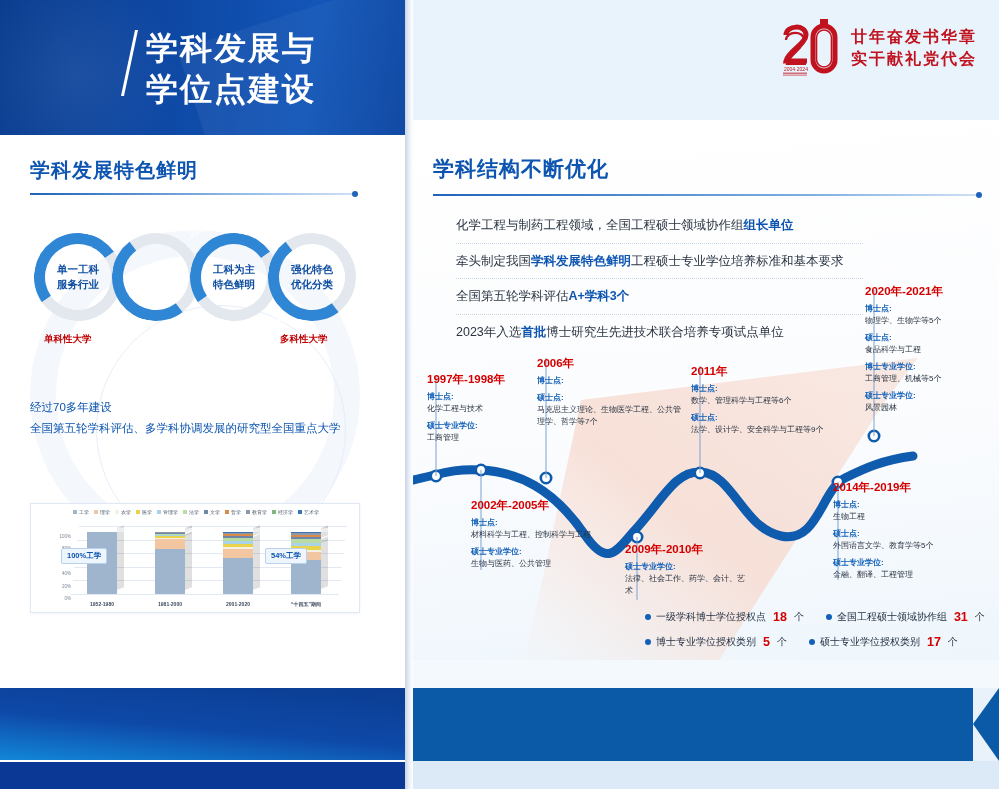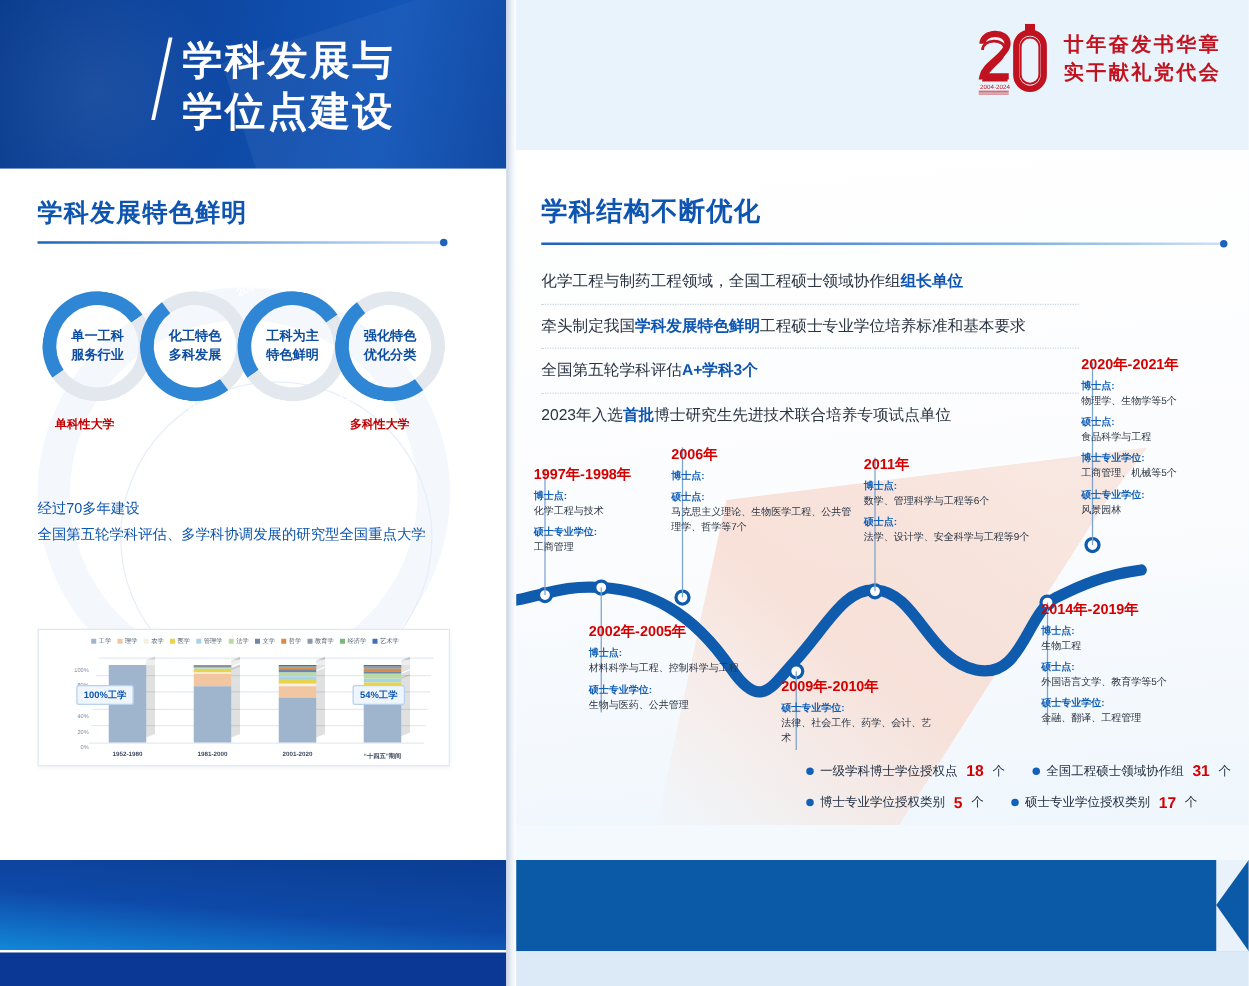--- a/index.html
+++ b/index.html
@@ -109,21 +109,21 @@
   .logo-text { display:flex; flex-direction:column; gap:4px; }
   .logo-text div { font-size:16px; font-weight:bold; color:#c1121f; letter-spacing:2px; line-height:1.15; }
 
   .r-title { position:absolute; left:20px; top:155px; font-size:21px; font-weight:bold; color:#0d55b0; letter-spacing:1px; }
   .r-rule { position:absolute; left:20px; top:194px; width:546px; height:2px;
     background:linear-gradient(90deg,#1f63bb,#7fb0e2 70%,#cfe0f5); }
   .r-rule .dot { position:absolute; right:-3px; top:-2px; width:6px; height:6px; border-radius:50%; background:#1f63bb; }
 
   .bullets { position:absolute; left:20px; top:208px; width:430px; }
   .bl { font-size:12.5px; color:#2a3442; padding:9px 0 8px 0;
-    border-bottom:1px dotted #c9d7e6; line-height:1.4; }
+    border-bottom:1px dotted #c9d7e6; line-height:1.4;margin-left:23px; }
   .bl:last-child { border-bottom:none; }
   .bl em { font-style:normal; font-weight:bold; color:#0d55b0; }
 
   
   .tl { position:absolute; left:0; top:280px; width:586px; height:390px; }
   .tl svg { position:absolute; left:0; top:0; }
   .ann { position:absolute; width:122px; }
   .ann .yr { font-size:11.5px; font-weight:bold; color:#d40000; letter-spacing:0; margin-bottom:4px; white-space:nowrap; }
   .ann .grp { margin-bottom:5px; }
   .ann .k { font-size:8px; font-weight:bold; color:#1260b8; line-height:1.5; }
@@ -175,24 +175,20 @@
             <span>单一工科</span>
             <span>服务行业</span>
           </div>
           <div class="circ-lab" style="left:-2px; top:-12px; transform:rotate(-24deg); color:#ffffff; font-size:9px; text-shadow:none;">1952-1980</div>
         </div>
         <div class="circ-lab red" style="left:26px; top:118px;">单科性大学</div>
 
         <div class="circ" style="left:94px; top:18px;">
           <div class="arc" style="border-color:#e3e8ee #e3e8ee transparent transparent; transform:rotate(8deg);"></div>
           <div class="arc" style="border-color:transparent transparent #2f86d4 #2f86d4; transform:rotate(8deg);"></div>
-          <div class="txt">
-            <span>化工特色</span>
-            <span>多科发展</span>
-          </div>
           <div class="circ-lab" style="left:2px; top:82px; transform:rotate(18deg); color:#ffffff; font-size:9px;">1981-2000</div>
         </div>
 
         <div class="circ" style="left:172px; top:18px;">
           <div class="arc" style="border-color:#2f86d4 transparent transparent #2f86d4; transform:rotate(10deg);"></div>
           <div class="arc" style="border-color:transparent #e3e8ee #e3e8ee transparent; transform:rotate(10deg);"></div>
           <div class="txt">
             <span>工科为主</span>
             <span>特色鲜明</span>
           </div>
@@ -385,21 +381,21 @@
               <div class="seg" style="height: 8.06px; background: rgb(242, 198, 160);">
                 <span class="side" style="background: rgba(0, 0, 0, 0.12);"></span>
               </div>
               <div class="seg" style="height: 33.48px; background: rgb(159, 180, 205);">
                 <span class="side" style="background: rgba(0, 0, 0, 0.12);"></span>
               </div>
               <span class="top" style="background: rgba(255, 255, 255, 0.45);"></span>
             </div>
             <span class="xlab" style="left: 265px; top: 79px;">“十四五”期间</span>
             <div class="callout" style="left: 20px; top: 26px;">100%工学</div>
-            <div class="callout" style="left: 224px; top: 26px; margin-left: 17px;">54%工学</div>
+            <div class="callout" style="left: 224px; top: 26px;">54%工学</div>
           </div>
       </div>
     </div>
 
     <div class="left-foot">
       <div class="lf1"></div>
       <div class="lf2"></div>
     </div>
   </div>
 

